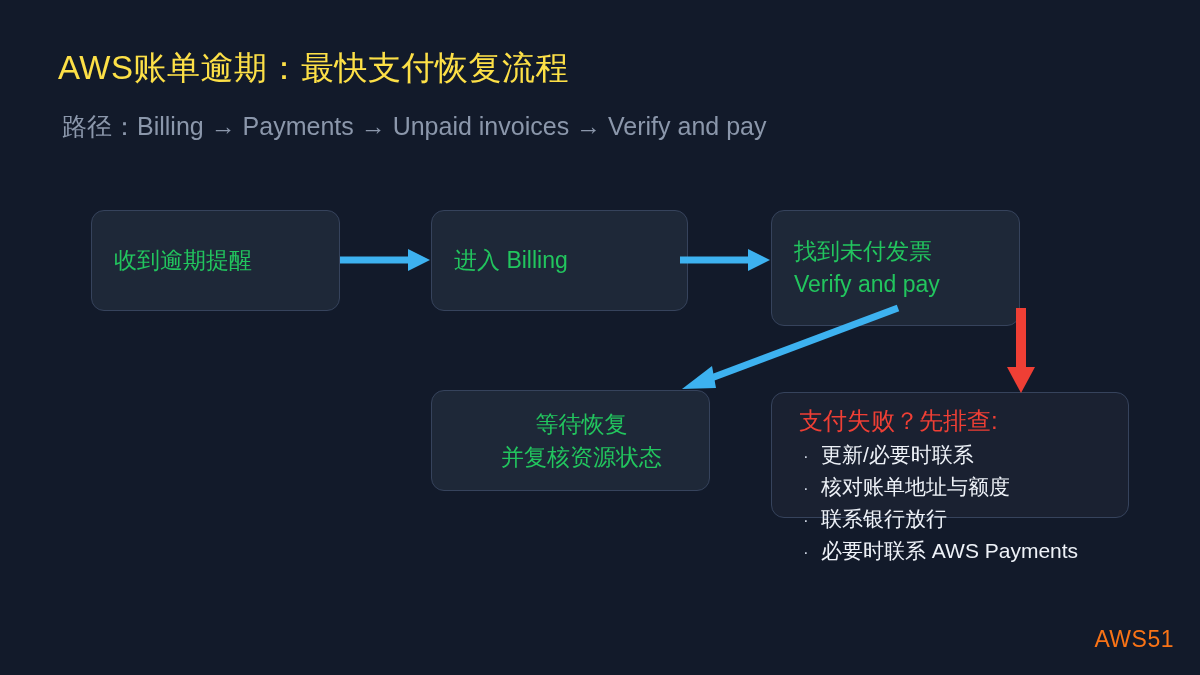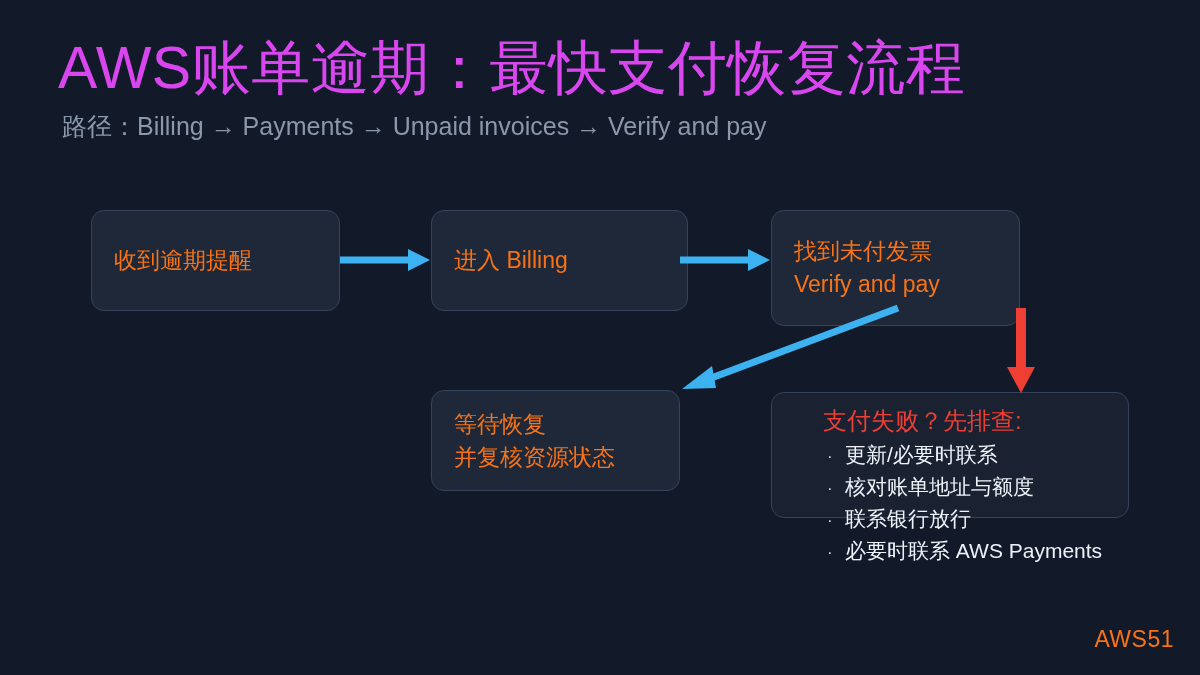--- a/index.html
+++ b/index.html
@@ -15,23 +15,23 @@
     overflow: hidden;
     font-family: "Liberation Sans", "DejaVu Sans", sans-serif;
     -webkit-font-smoothing: antialiased;
   }
 
   
   #title {
     position: absolute;
     left: 58px;
     top: 38px;
-    font-size: 59px;
+    font-size: 33px;
     line-height: 60px;
-    color: #d946ef;
+    color: #fde047;
     font-weight: 400;
     letter-spacing: 0.5px;
     white-space: nowrap;
   }
   #subtitle {
     position: absolute;
     left: 62px;
     top: 110px;
     font-size: 25px;
     line-height: 32px;
@@ -43,54 +43,53 @@
   
   .node {
     position: absolute;
     box-sizing: border-box;
     background: #1e2838;
     border: 1.5px solid #36435c;
     border-radius: 13px;
     display: flex;
     flex-direction: column;
     justify-content: center;
-    color: #f97316;
+    color: #22c55e;
   }
   .node .line {
     font-size: 23px;
     line-height: 33px;
     white-space: nowrap;
   }
   .node.pad-left .line { padding-left: 22px; }
 
   #node-1 { left: 91px;  top: 210px; width: 249px; height: 101px; }
   #node-2 { left: 431px; top: 210px; width: 257px; height: 101px; }
   #node-3 { left: 771px; top: 210px; width: 249px; height: 116px; }
-  #node-4 { left: 431px; top: 390px; width: 249px; height: 101px; }
+  #node-4 { left: 431px; top: 390px; width: 279px; height: 101px; align-items: center; }
 
   
   #node-5 {
     position: absolute;
     left: 771px;
     top: 392px;
     width: 358px;
     height: 126px;
     box-sizing: border-box;
     background: #1a2131;
     border: 1.5px solid #36435c;
     border-radius: 13px;
   }
   #trouble-content {
     position: absolute;
     left: 771px;
     top: 392px;
     width: 400px;
     padding: 12px 0 0 28px;
     box-sizing: border-box;
-    margin-left: 24px;
   }
   #trouble-heading {
     font-size: 24px;
     line-height: 34px;
     color: #ef3f35;
     white-space: nowrap;
     margin-bottom: 2px;
   }
   .bullet-row {
     display: flex;

